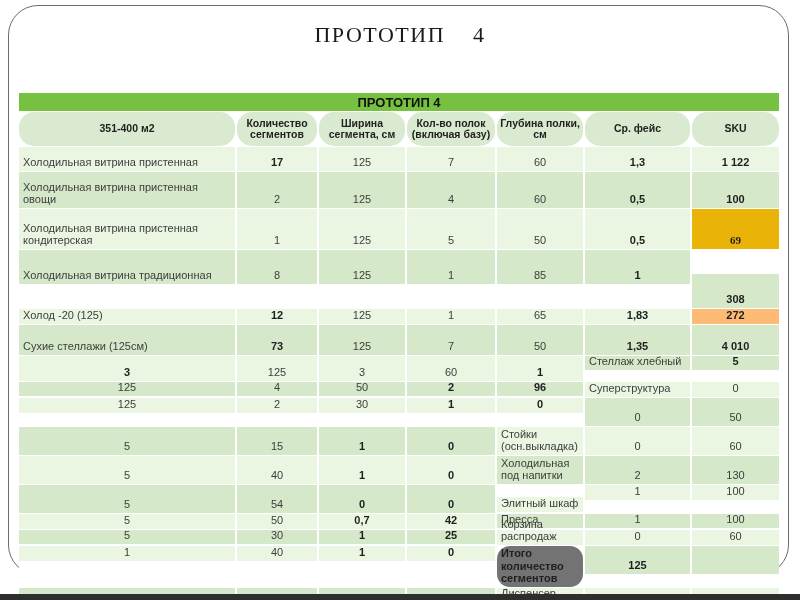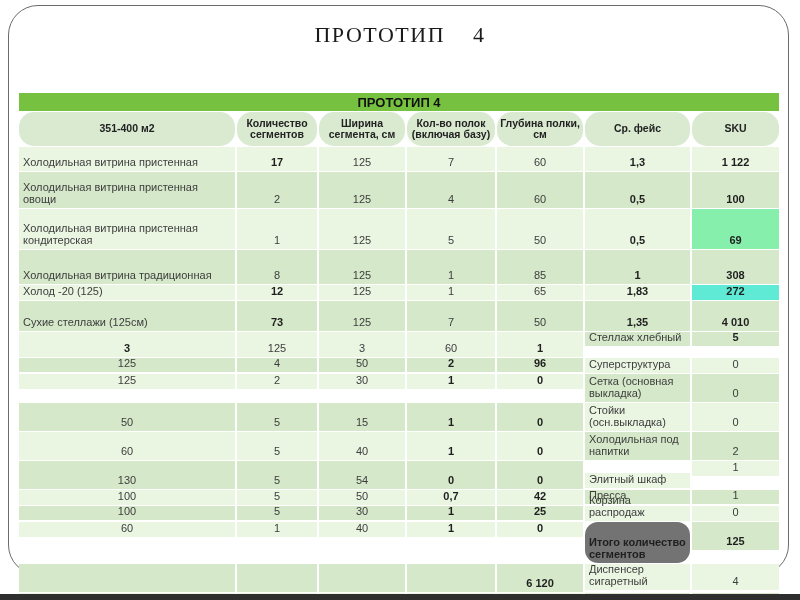--- a/index.html
+++ b/index.html
@@ -81,35 +81,35 @@
       <div class="cell val" style="background: rgb(213, 232, 201); height: 36px;">4</div>
       <div class="cell val" style="background: rgb(213, 232, 201); height: 36px;">60</div>
       <div class="cell val b" style="background: rgb(213, 232, 201); height: 36px;">0,5</div>
       <div class="cell val b" style="background: rgb(213, 232, 201); height: 36px;">100</div>
       <div class="cell label" style="background: rgb(234, 245, 226); height: 40px;">Холодильная витрина пристенная кондитерская</div>
       <div class="cell val" style="background: rgb(234, 245, 226); height: 40px;">1</div>
       <div class="cell val" style="background: rgb(234, 245, 226); height: 40px;">125</div>
       <div class="cell val" style="background: rgb(234, 245, 226); height: 40px;">5</div>
       <div class="cell val" style="background: rgb(234, 245, 226); height: 40px;">50</div>
       <div class="cell val b" style="background: rgb(234, 245, 226); height: 40px;">0,5</div>
-      <div class="cell val b" style="background: #86efac; height: 40px;">69</div>
+      <div class="cell val b" style="background: #eab308; height: 40px; font-family: Liberation Serif, serif;">69</div>
       <div class="cell label" style="background: rgb(213, 232, 201); height: 34px;">Холодильная витрина традиционная</div>
       <div class="cell val" style="background: rgb(213, 232, 201); height: 34px;">8</div>
       <div class="cell val" style="background: rgb(213, 232, 201); height: 34px;">125</div>
       <div class="cell val" style="background: rgb(213, 232, 201); height: 34px;">1</div>
       <div class="cell val" style="background: rgb(213, 232, 201); height: 34px;">85</div>
       <div class="cell val b" style="background: rgb(213, 232, 201); height: 34px;">1</div>
-      <div class="cell val b" style="background: rgb(213, 232, 201); height: 34px;">308</div>
+      <div class="cell val b" style="background: rgb(213, 232, 201); height: 34px; margin-top: 24px;">308</div>
       <div class="cell label" style="background: rgb(234, 245, 226); height: 15px;">Холод -20 (125)</div>
       <div class="cell val b" style="background: rgb(234, 245, 226); height: 15px;">12</div>
       <div class="cell val" style="background: rgb(234, 245, 226); height: 15px;">125</div>
       <div class="cell val" style="background: rgb(234, 245, 226); height: 15px;">1</div>
       <div class="cell val" style="background: rgb(234, 245, 226); height: 15px;">65</div>
       <div class="cell val b" style="background: rgb(234, 245, 226); height: 15px;">1,83</div>
-      <div class="cell val b" style="background: #5eead4; height: 15px;">272</div>
+      <div class="cell val b" style="background: #fdba74; height: 15px;">272</div>
       <div class="cell label" style="background: rgb(213, 232, 201); height: 30px;">Сухие стеллажи (125см)</div>
       <div class="cell val b" style="background: rgb(213, 232, 201); height: 30px;">73</div>
       <div class="cell val" style="background: rgb(213, 232, 201); height: 30px;">125</div>
       <div class="cell val" style="background: rgb(213, 232, 201); height: 30px;">7</div>
       <div class="cell val" style="background: rgb(213, 232, 201); height: 30px;">50</div>
       <div class="cell val b" style="background: rgb(213, 232, 201); height: 30px;">1,35</div>
       <div class="cell val b" style="background: rgb(213, 232, 201); height: 30px;">4 010</div>
       <div class="cell val b" style="background: rgb(234, 245, 226); height: 25px;">3</div>
       <div class="cell val" style="background: rgb(234, 245, 226); height: 25px;">125</div>
       <div class="cell val" style="background: rgb(234, 245, 226); height: 25px;">3</div>
@@ -122,21 +122,20 @@
       <div class="cell val" style="background: rgb(213, 232, 201); height: 14px;">50</div>
       <div class="cell val b" style="background: rgb(213, 232, 201); height: 14px;">2</div>
       <div class="cell val b" style="background: rgb(213, 232, 201); height: 14px;">96</div>
       <div class="cell label" style="background: rgb(234, 245, 226); height: 15px;">Суперструктура</div>
       <div class="cell val" style="background: rgb(234, 245, 226); height: 15px;">0</div>
       <div class="cell val" style="background: rgb(234, 245, 226); height: 15px;">125</div>
       <div class="cell val" style="background: rgb(234, 245, 226); height: 15px;">2</div>
       <div class="cell val" style="background: rgb(234, 245, 226); height: 15px;">30</div>
       <div class="cell val b" style="background: rgb(234, 245, 226); height: 15px;">1</div>
       <div class="cell val b" style="background: rgb(234, 245, 226); height: 15px;">0</div>
-      <div class="cell label" style="background: rgb(213, 232, 201); height: 28px;">Сетка (основная выкладка)</div>
       <div class="cell val" style="background: rgb(213, 232, 201); height: 28px;">0</div>
       <div class="cell val" style="background: rgb(213, 232, 201); height: 28px;">50</div>
       <div class="cell val" style="background: rgb(213, 232, 201); height: 28px;">5</div>
       <div class="cell val" style="background: rgb(213, 232, 201); height: 28px;">15</div>
       <div class="cell val b" style="background: rgb(213, 232, 201); height: 28px;">1</div>
       <div class="cell val b" style="background: rgb(213, 232, 201); height: 28px;">0</div>
       <div class="cell label" style="background: rgb(234, 245, 226); height: 28px;">Стойки (осн.выкладка)</div>
       <div class="cell val" style="background: rgb(234, 245, 226); height: 28px;">0</div>
       <div class="cell val" style="background: rgb(234, 245, 226); height: 28px;">60</div>
       <div class="cell val" style="background: rgb(234, 245, 226); height: 28px;">5</div>

